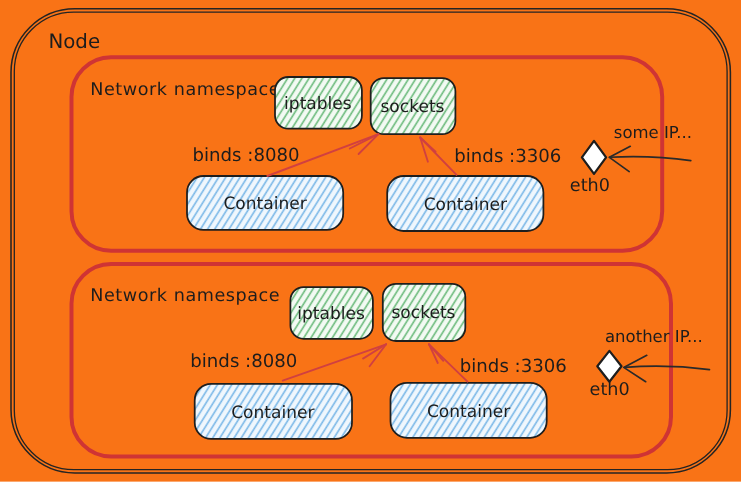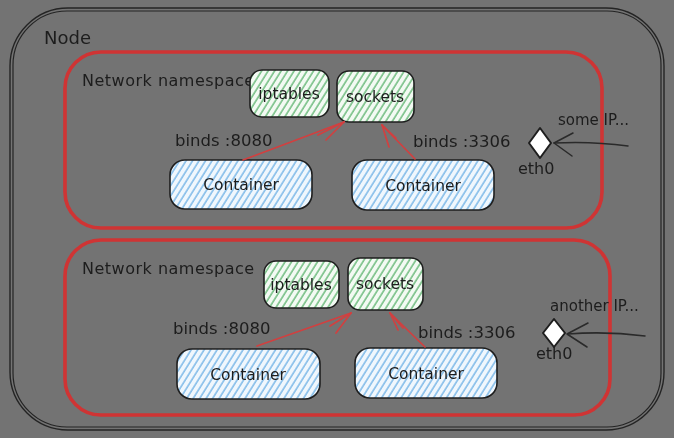--- a/index.html
+++ b/index.html
@@ -1,20 +1,20 @@
 <!DOCTYPE html>
 <html><head>
 <meta charset="utf-8">
 <style>
   html, body { margin: 0; padding: 0; background: #ffffff; }
   .canvas {
     position: relative;
     width: 674px;
     height: 438px;
-    background: #737373;
+    background: #f97316;
     font-family: "DejaVu Sans", sans-serif;
     overflow: hidden;
   }
   svg text {
     fill: #1d1d1d;
     font-family: "DejaVu Sans", sans-serif;
   }
   .t-node  { font-size: 18px; }
   .t-ns    { font-size: 16px; letter-spacing: 0.5px; }
   .t-box   { font-size: 15.5px; text-anchor: middle; }

